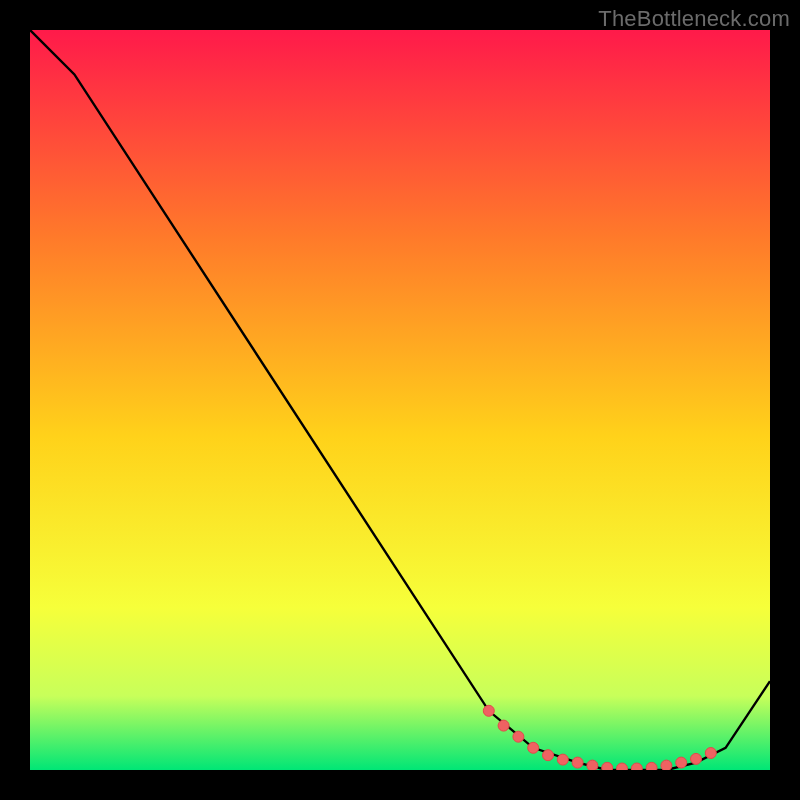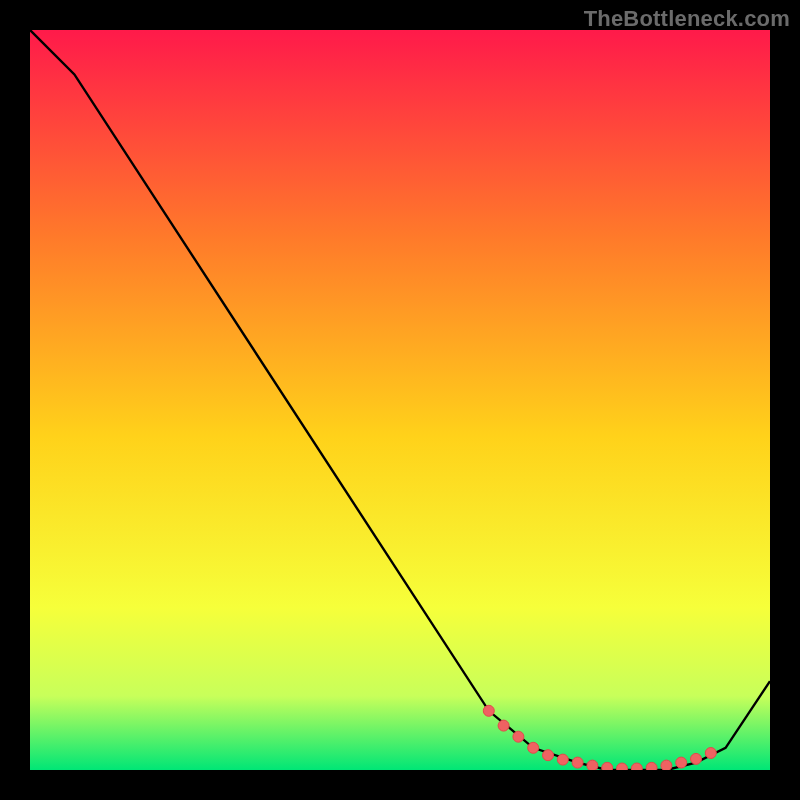--- a/index.html
+++ b/index.html
@@ -16,21 +16,21 @@
     width: 800px;
     height: 800px;
     background: #000;
   }
   .watermark {
     position: absolute;
     top: 6px;
     right: 10px;
     color: #6b6b6b;
     font-size: 22px;
-    font-weight: 700;
+    font-weight: 400;
     letter-spacing: 0.2px;
   }
   .plot {
     position: absolute;
     left: 30px;
     top: 30px;
     width: 740px;
     height: 740px;
   }
   .plot svg {

